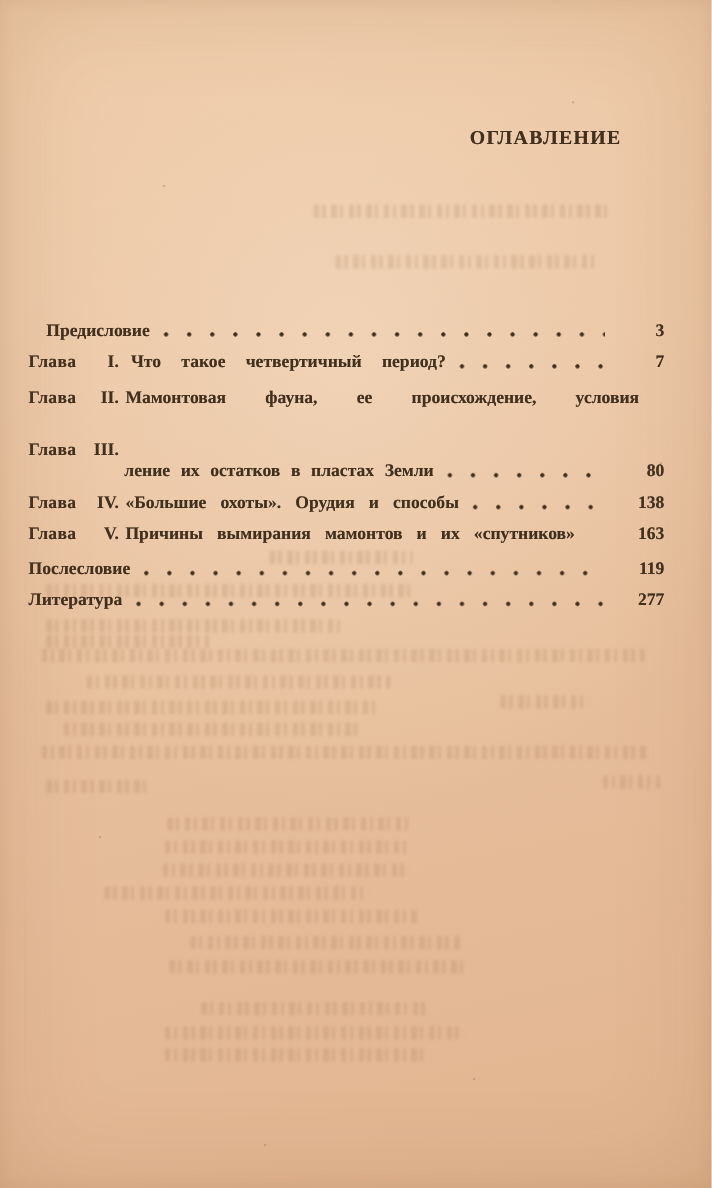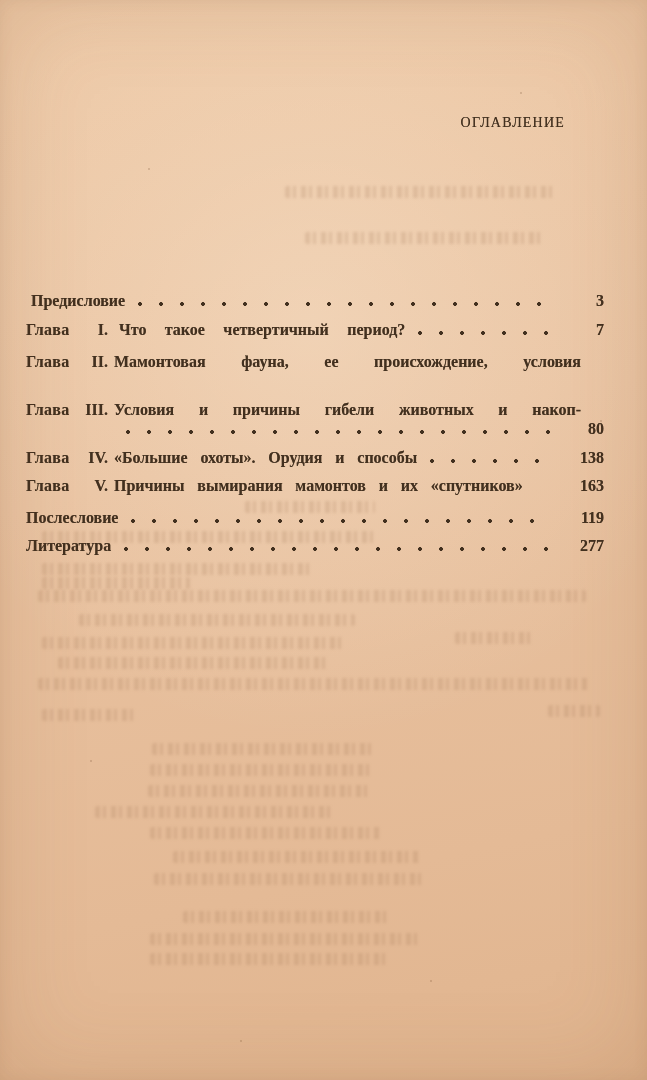--- a/index.html
+++ b/index.html
@@ -18,21 +18,21 @@
     color:var(--ink);
   }
   
   #scan::after{
     content:"";position:absolute;inset:0;pointer-events:none;
     box-shadow:inset 0 0 90px rgba(140,90,50,.18), inset 0 0 14px rgba(140,90,50,.10);
   }
 
   .heading{
     position:absolute;top:115px;right:82px;
-    font-size:14px;font-weight:normal;letter-spacing:1.2px;
+    font-size:18px;font-weight:bold;letter-spacing:1.2px;
     color:var(--ink);
     text-shadow:0 0 .5px rgba(66,48,31,.7);
   }
 
   
   .entry{
     position:absolute;left:26px;width:578px;
     font-size:16px;font-weight:bold;line-height:19px;
     text-shadow:0 0 .5px rgba(66,48,31,.55);
   }
@@ -71,21 +71,21 @@
 
 <div id="scan">
 
   <div class="heading">ОГЛАВЛЕНИЕ</div>
 
   <div class="ghost" style="left:285px;top:186px;width:272px"></div>
   <div class="ghost" style="left:305px;top:232px;width:238px"></div>
 
   <div class="entry" style="top:291px">
     <div class="line">
-      <span class="ttl" style="margin-left:5px">Предисловие</span>
+      <span class="ttl" style="margin-left:16px">Предисловие</span>
       <span class="dots"></span>
       <span class="page">3</span>
     </div>
   </div>
 
   <div class="entry" style="top:320px">
     <div class="line">
       <span class="chap">Глава</span>
       <span class="num">I.</span>
       <span class="ttl ws-wide">Что такое четвертичный период?</span>
@@ -99,24 +99,24 @@
       <span class="chap">Глава</span>
       <span class="num">II.</span>
       <span class="ttl just">Мамонтовая фауна, ее происхождение, условия</span>
     </div>
   </div>
 
   <div class="entry" style="top:400px">
     <div class="line">
       <span class="chap">Глава</span>
       <span class="num">III.</span>
-      <span class="ttl just">Условия и причины гибели животных и накоп-</span>
     </div>
     <div class="line">
       <span class="indent"></span>
+      <span class="ws-sm">ление их остатков в пластах Земли</span>
       <span class="dots"></span>
       <span class="page">80</span>
     </div>
   </div>
 
   <div class="entry" style="top:448px">
     <div class="line">
       <span class="chap">Глава</span>
       <span class="num">IV.</span>
       <span class="ttl ws-med">«Большие охоты». Орудия и способы</span>

